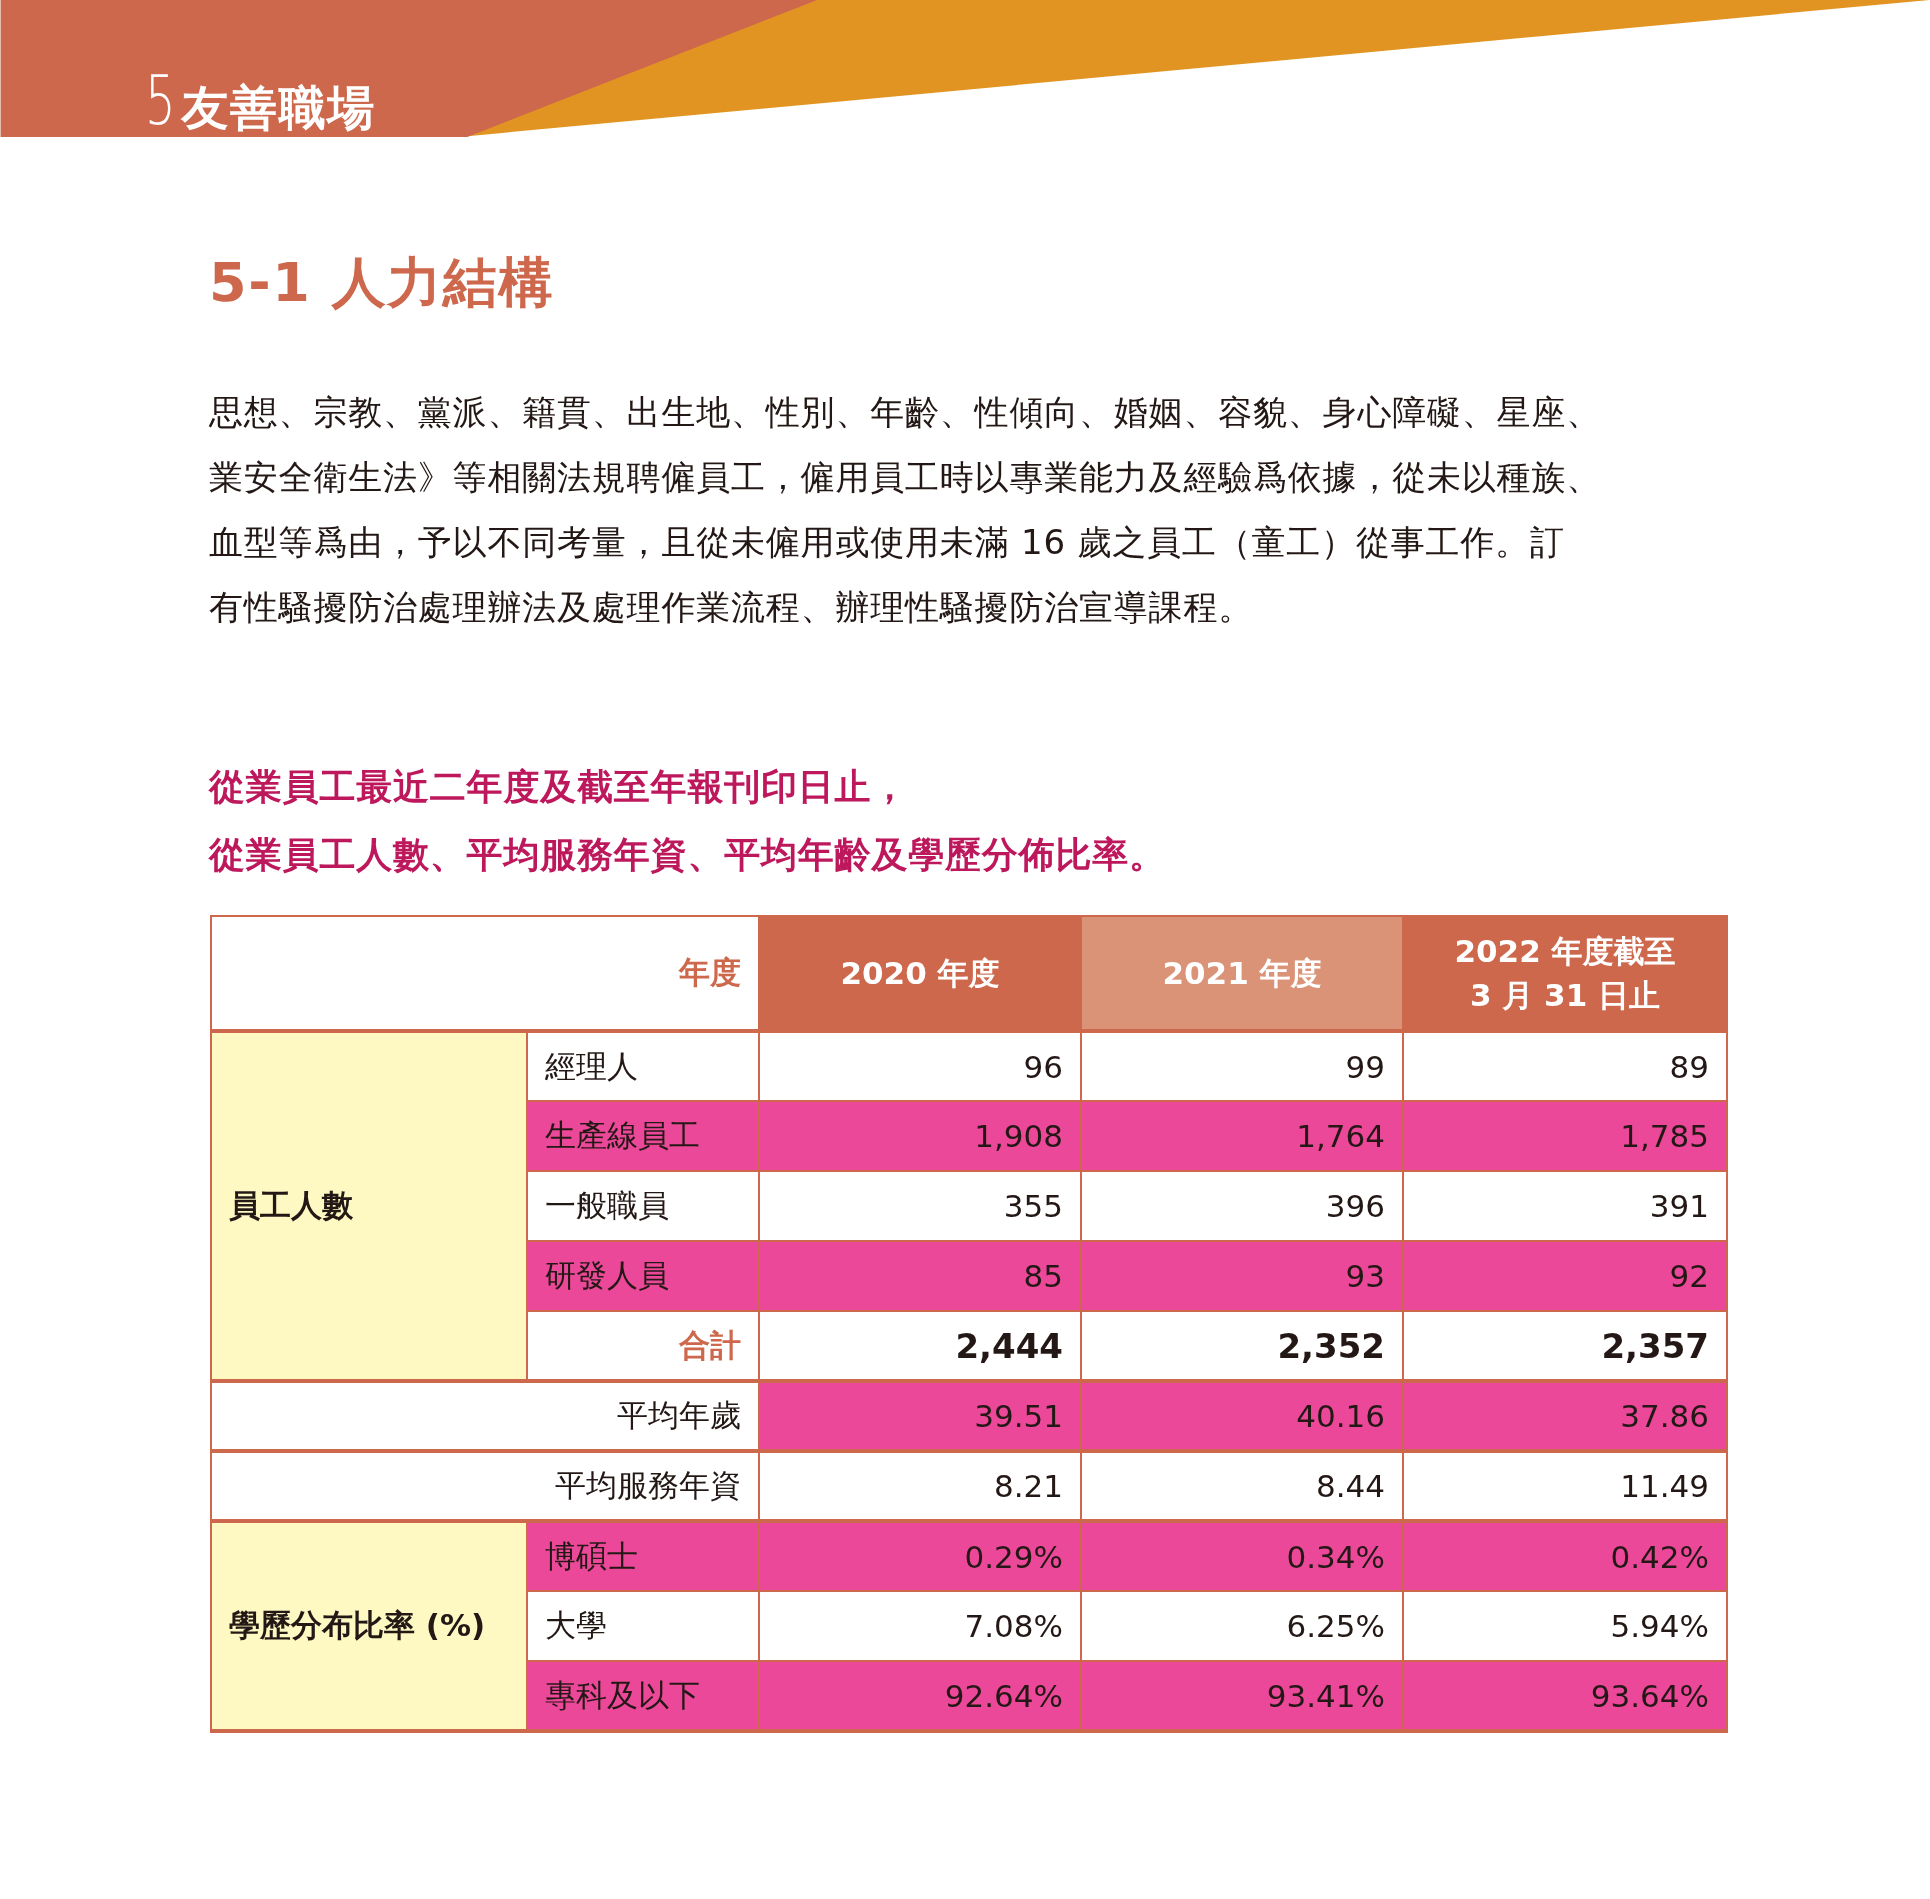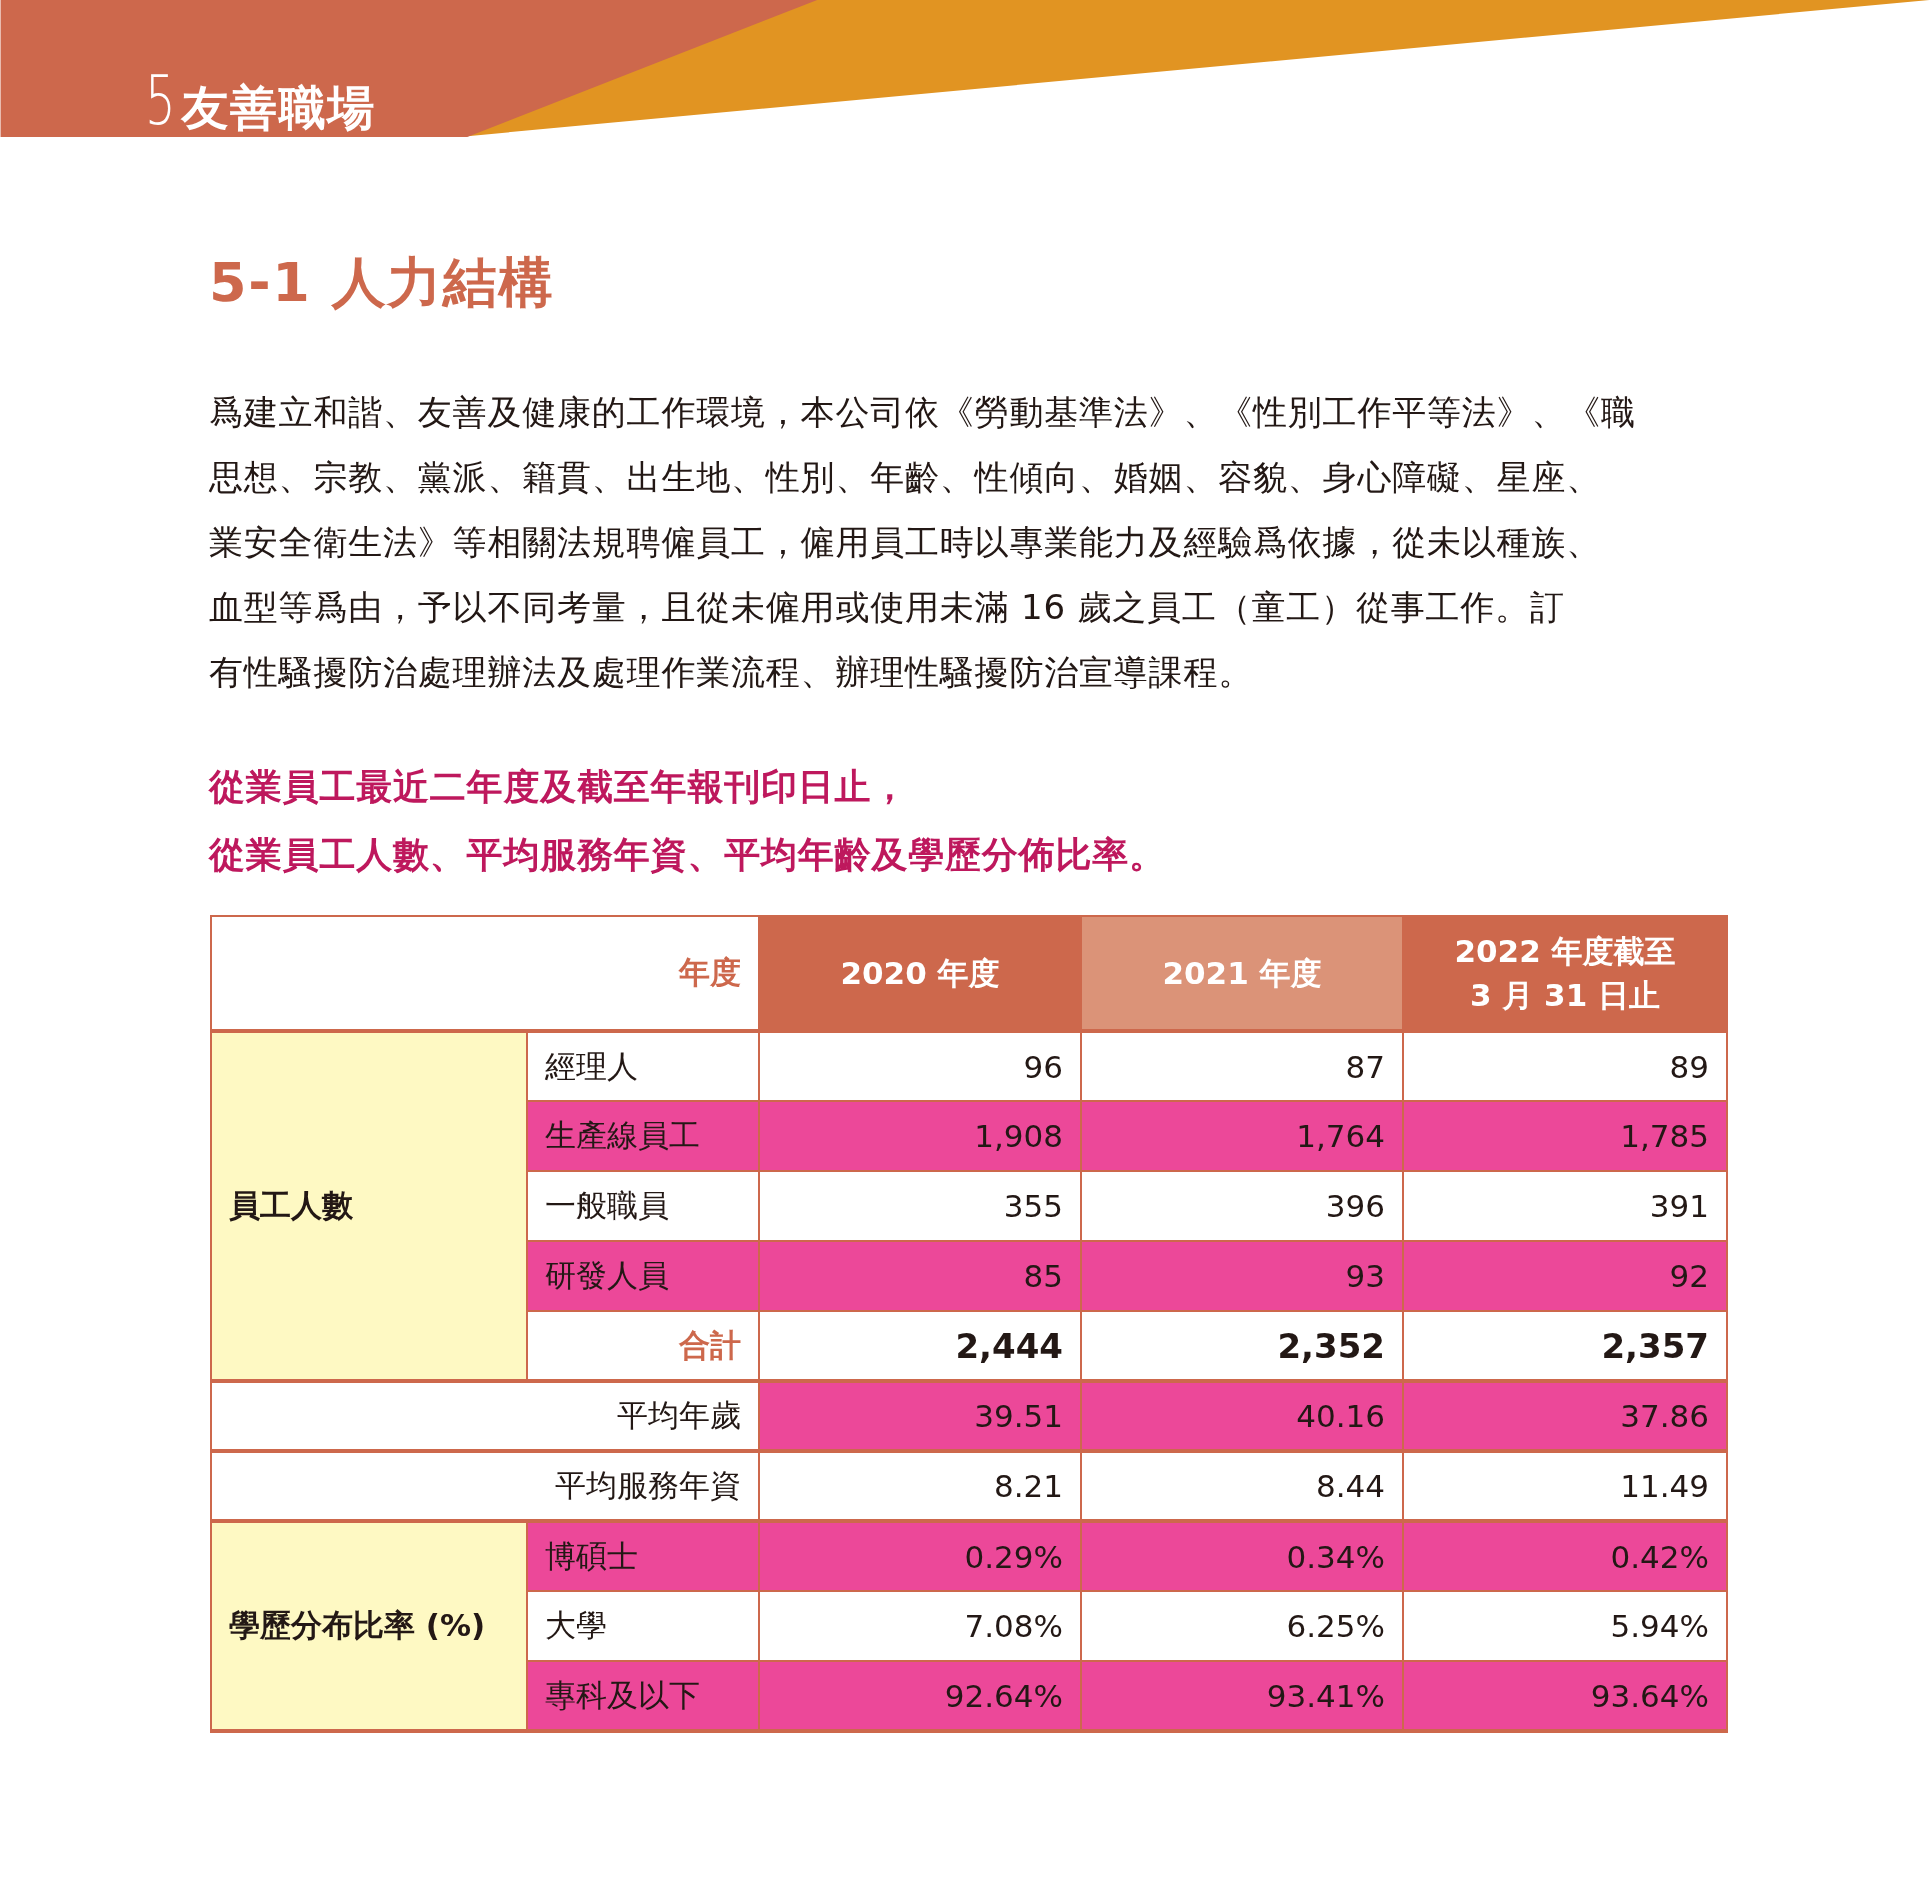--- a/index.html
+++ b/index.html
@@ -66,21 +66,20 @@
   </svg>
 </div>
 <div class="chapter">
   <span class="chapter-num">5</span>
   <span class="chapter-title">友善職場</span>
 </div>
 
 <h1 class="section-title" style="margin:0">5-1 人力結構</h1>
 
 <div class="paragraph">
-  <div>爲建立和諧、友善及健康的工作環境，本公司依《勞動基準法》、《性別工作平等法》、《職</div>
   <div>思想、宗教、黨派、籍貫、出生地、性別、年齡、性傾向、婚姻、容貌、身心障礙、星座、</div>
   <div>業安全衛生法》等相關法規聘僱員工，僱用員工時以專業能力及經驗爲依據，從未以種族、</div>
   <div>血型等爲由，予以不同考量，且從未僱用或使用未滿 16 歲之員工（童工）從事工作。訂</div>
   <div>有性騷擾防治處理辦法及處理作業流程、辦理性騷擾防治宣導課程。</div>
 </div>
 
 <div class="caption">
   <div>從業員工最近二年度及截至年報刊印日止，</div>
   <div>從業員工人數、平均服務年資、平均年齡及學歷分佈比率。</div>
 </div>
@@ -101,21 +100,21 @@
     <th class="hdr-y hdr-dark">
       <div>2022 年度截至</div>
       <div>3 月 31 日止</div>
     </th>
   </tr>
 
   <tr class="thick-top" style="height:70px">
     <td rowspan="5" class="group-label">員工人數</td>
     <td class="sub-label white">經理人</td>
     <td class="num white">96</td>
-    <td class="num white">87</td>
+    <td class="num white">99</td>
     <td class="num white">89</td>
   </tr>
   <tr style="height:70px">
     <td class="sub-label tint">生產線員工</td>
     <td class="num tint">1,908</td>
     <td class="num tint">1,764</td>
     <td class="num tint">1,785</td>
   </tr>
   <tr style="height:70px">
     <td class="sub-label white">一般職員</td>

